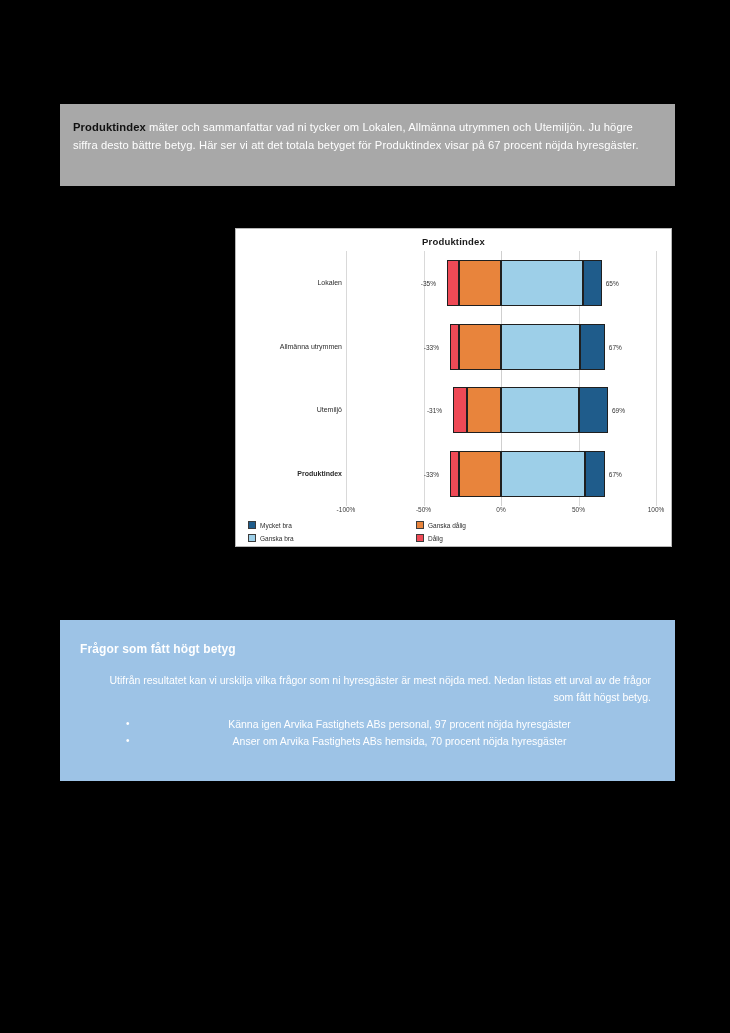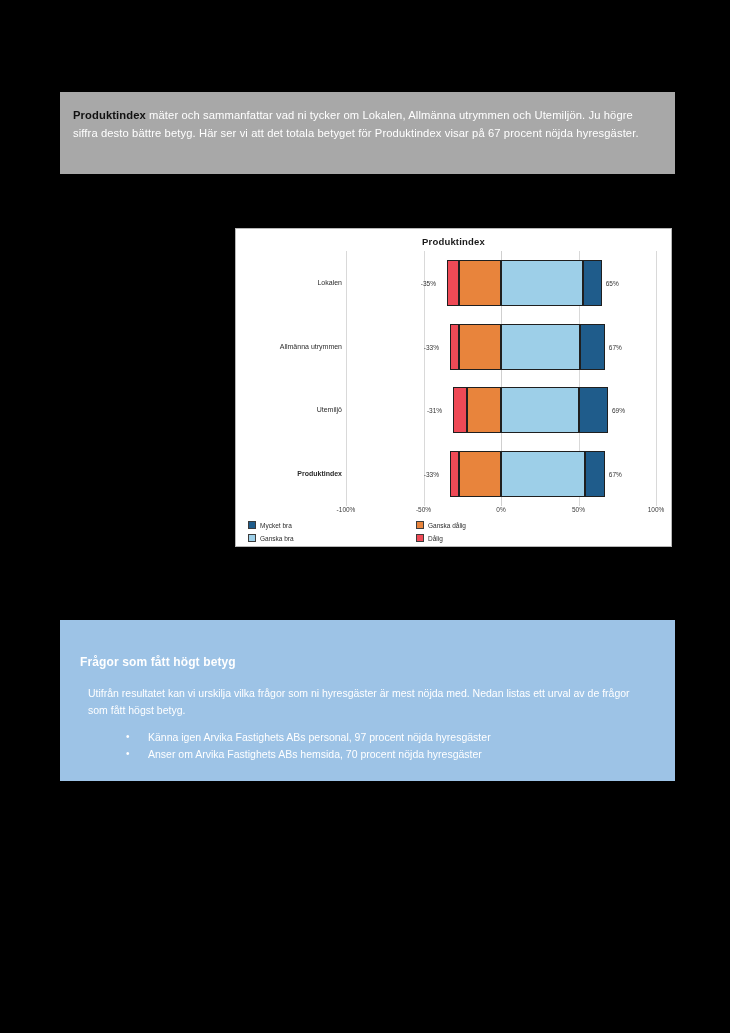--- a/index.html
+++ b/index.html
@@ -12,21 +12,21 @@
   }
   body {
     font-family: "Liberation Sans", sans-serif;
     position: relative;
   }
 
   
   #intro-block {
     position: absolute;
     left: 60px;
-    top: 92px;
+    top: 104px;
     width: 615px;
     height: 82px;
     background: #a8a8a8;
     box-sizing: border-box;
     padding: 15px 22px 0 13px;
   }
   #intro-text {
     font-size: 11.2px;
     line-height: 1.58;
     color: #ffffff;
@@ -173,33 +173,35 @@
     width: 615px;
     height: 161px;
     background: #9dc3e6;
     box-sizing: border-box;
     padding: 22px 24px 0 20px;
   }
   #highlight-heading {
     font-size: 12px;
     font-weight: bold;
     color: #ffffff;
-    margin: 13px 0 16px 0;
+    margin: 0 0 16px 0;
     letter-spacing: 0.01em;
   }
   #highlight-text {
     font-size: 10.5px;
     line-height: 1.62;
     color: #ffffff;
     margin: 0 0 10px 8px;
+    text-align: right;
   }
   #highlight-list {
     margin: 0;
     padding: 0 0 0 46px;
     list-style: none;
+    text-align: center;
   }
   #highlight-list li {
     font-size: 10.5px;
     line-height: 1.62;
     color: #ffffff;
     position: relative;
     padding-left: 22px;
   }
   #highlight-list li::before {
     content: "\2022";

